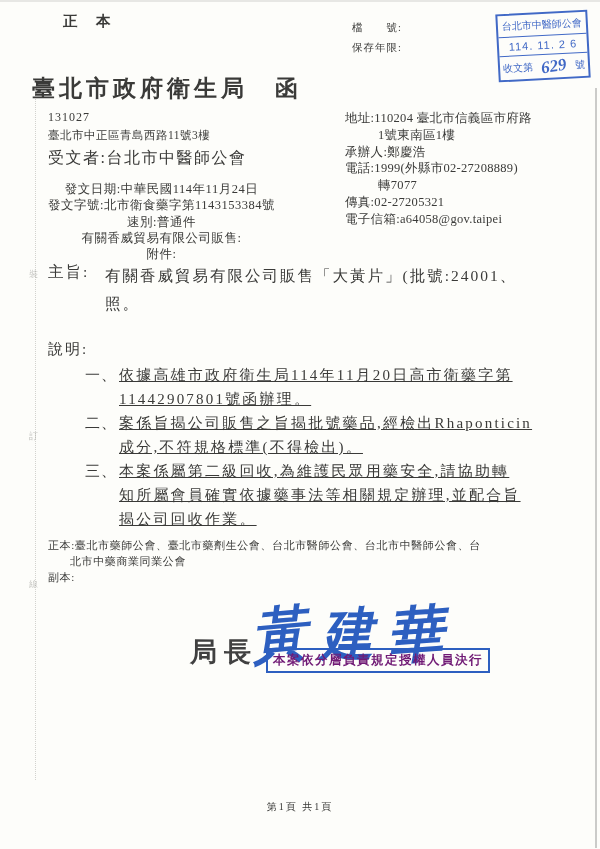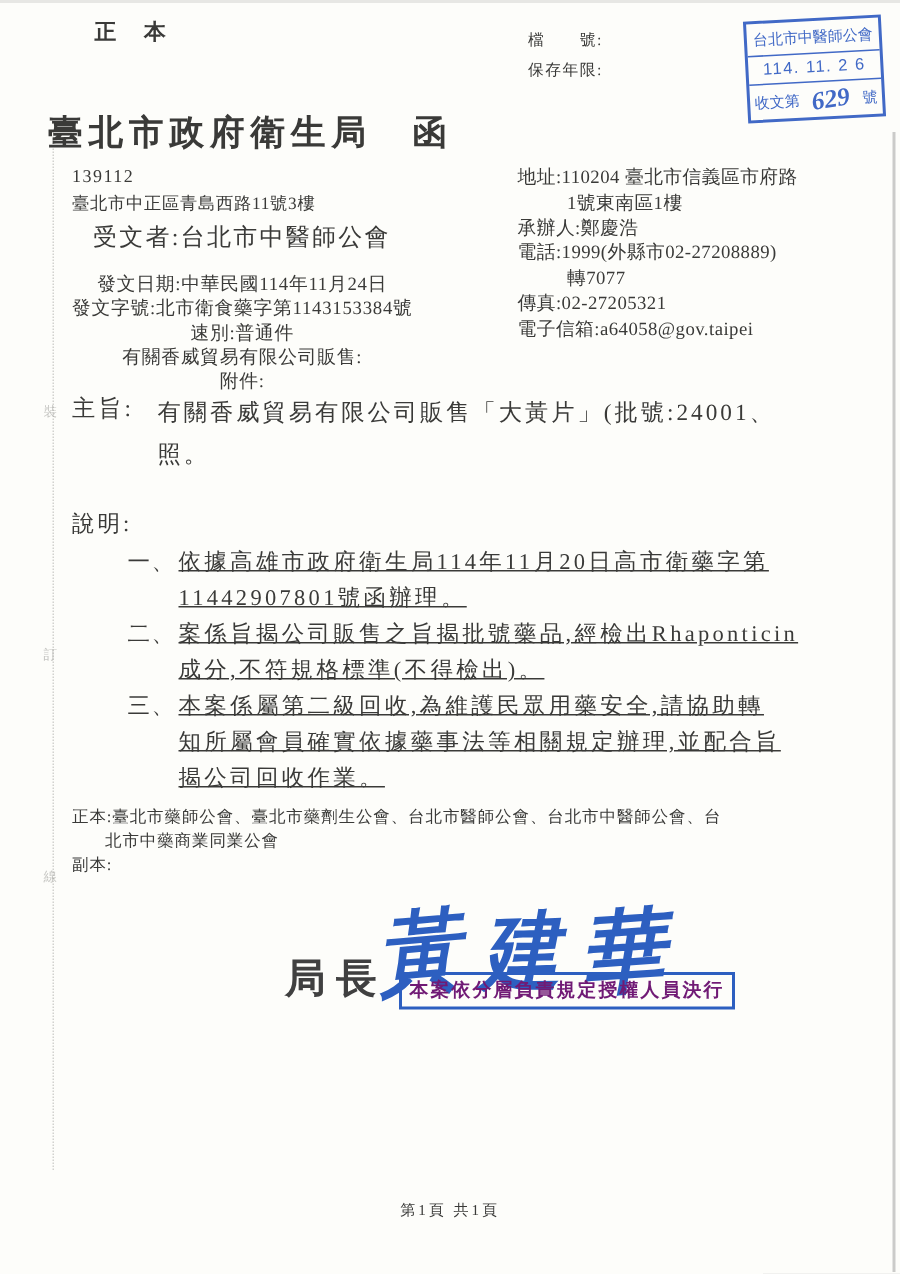--- a/index.html
+++ b/index.html
@@ -30,21 +30,21 @@
          transform:rotate(-3deg);text-align:center;background:rgba(255,255,255,0);}
   .stamp-org{font-size:10px;padding:4px 1px 3px;border-bottom:1.5px solid #4169c6;letter-spacing:0;white-space:nowrap;}
   .stamp-date{font-size:11px;padding:3px 0;border-bottom:1.5px solid #4169c6;letter-spacing:1px;font-family:"Liberation Sans","DejaVu Sans",sans-serif;}
   .stamp-receipt{font-size:10px;padding:3px 3px;display:flex;align-items:center;justify-content:space-between;}
   .handwritten{font-size:17px;font-style:italic;font-weight:600;display:inline-block;transform:rotate(-6deg);line-height:1;}
 
   
   .meta-left{left:48px;top:110px;}
   .zip{font-size:12px;letter-spacing:1px;}
   .addr{font-size:11.5px;margin-top:3px;letter-spacing:.5px;}
-  .recipient{font-size:16px;margin-top:5px;letter-spacing:1.5px;margin-left:14px;}
+  .recipient{font-size:16px;margin-top:5px;letter-spacing:1.5px;}
   .meta-lines{margin-top:12px;font-size:12.5px;line-height:16.3px;letter-spacing:.5px;text-align:center;}
   .meta-right{left:345px;top:110px;width:246px;font-size:12.5px;line-height:16.8px;letter-spacing:.3px;}
   .mr-indent{padding-left:33px;}
 
   
   .subject{left:48px;top:262px;width:510px;}
   .subject-label{position:absolute;left:0;top:0;font-size:15.5px;letter-spacing:2px;white-space:nowrap;}
   .subject-lines{margin-left:57px;font-size:15.5px;line-height:27.5px;letter-spacing:2px;}
   .subject-lines div{white-space:nowrap;}
 
@@ -97,21 +97,21 @@
     <div class="stamp-row stamp-org">台北市中醫師公會</div>
     <div class="stamp-row stamp-date">114. 11. 2 6</div>
     <div class="stamp-row stamp-receipt">
       <span>收文第</span>
       <span class="handwritten">629</span>
       <span>號</span>
     </div>
   </div>
 
   <div class="abs meta-left">
-    <div class="zip">139112</div>
+    <div class="zip">131027</div>
     <div class="addr">臺北市中正區青島西路11號3樓</div>
     <div class="recipient">受文者:台北市中醫師公會</div>
     <div class="meta-lines">
       <div>發文日期:中華民國114年11月24日</div>
       <div>發文字號:北市衛食藥字第1143153384號</div>
       <div>速別:普通件</div>
       <div>有關香威貿易有限公司販售:</div>
       <div>附件:</div>
     </div>
   </div>

